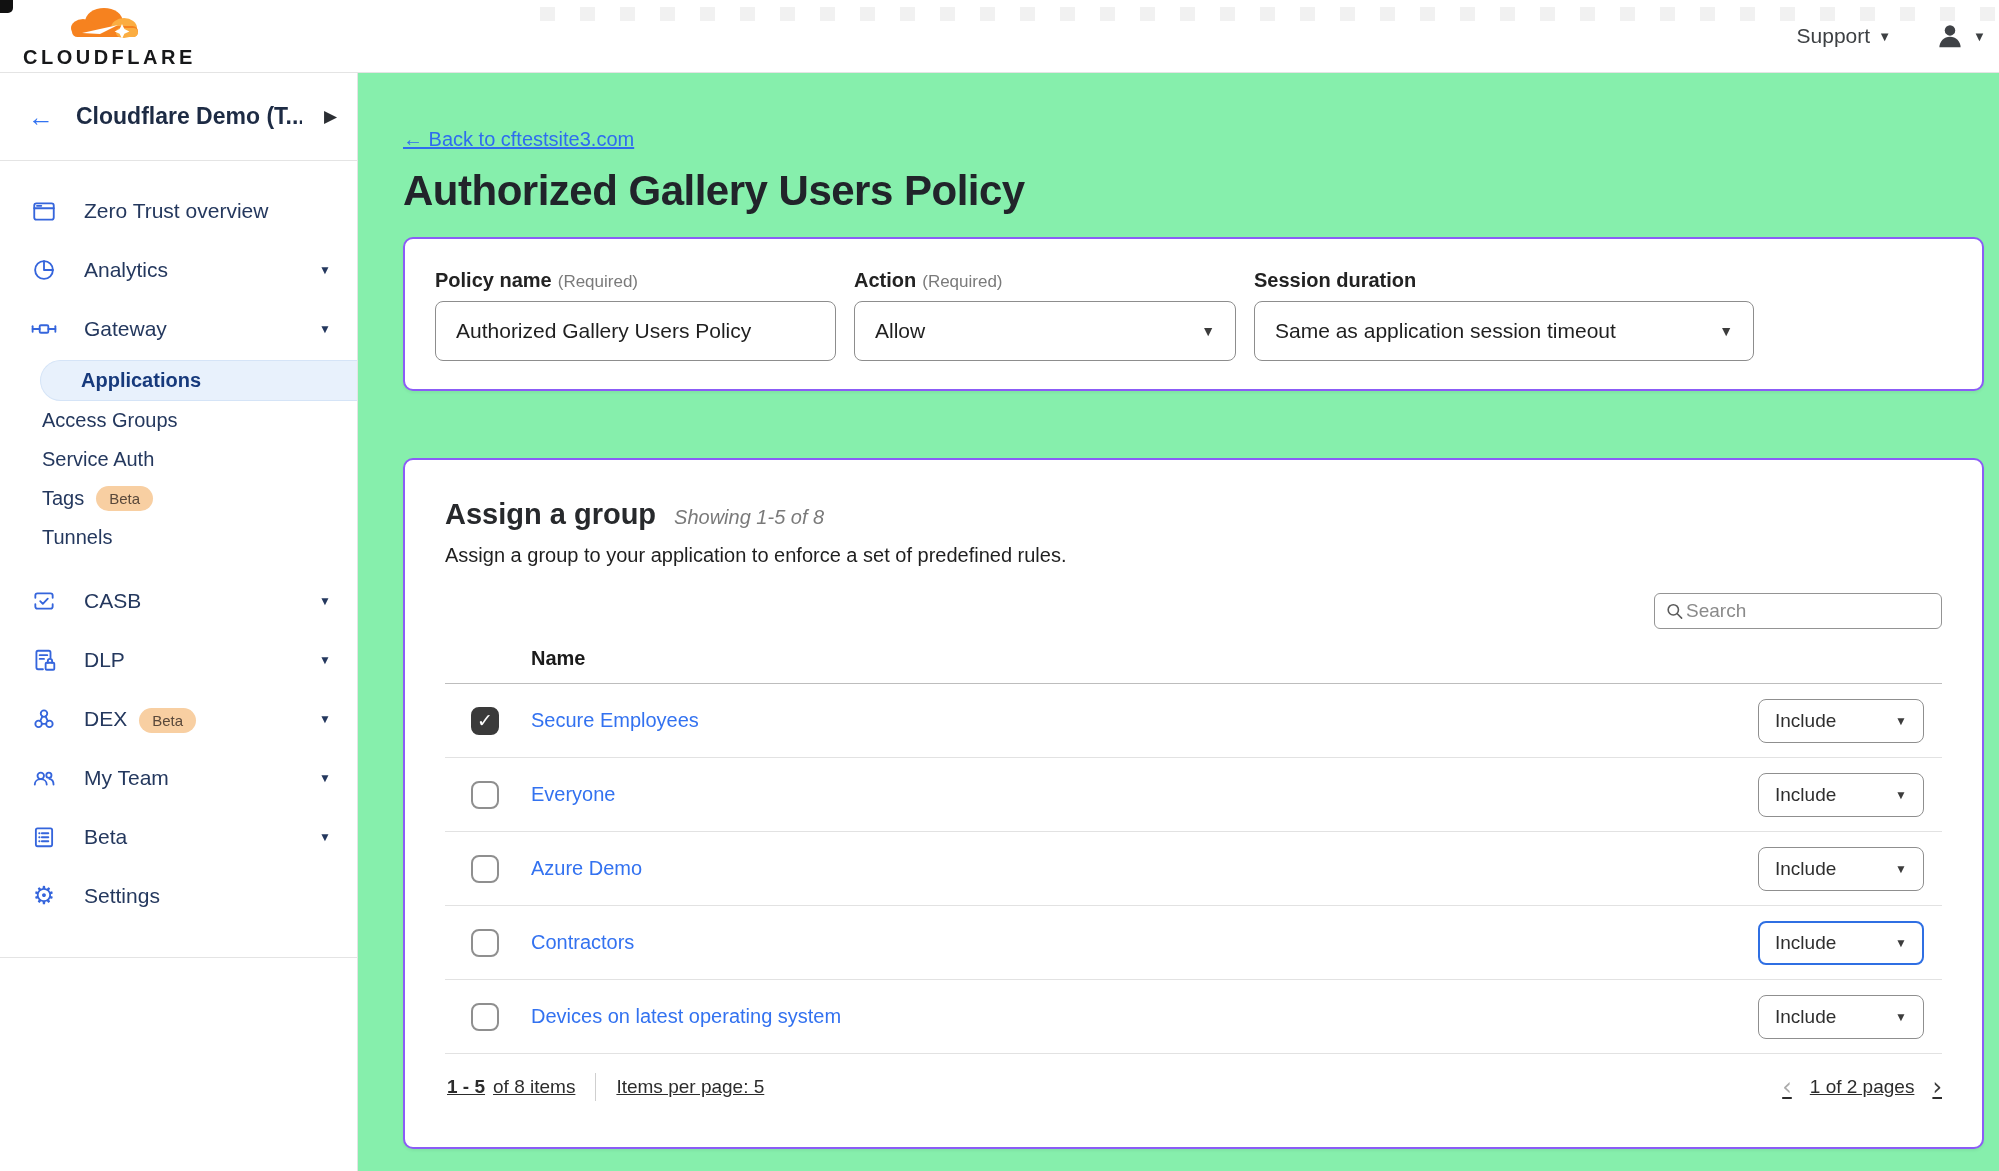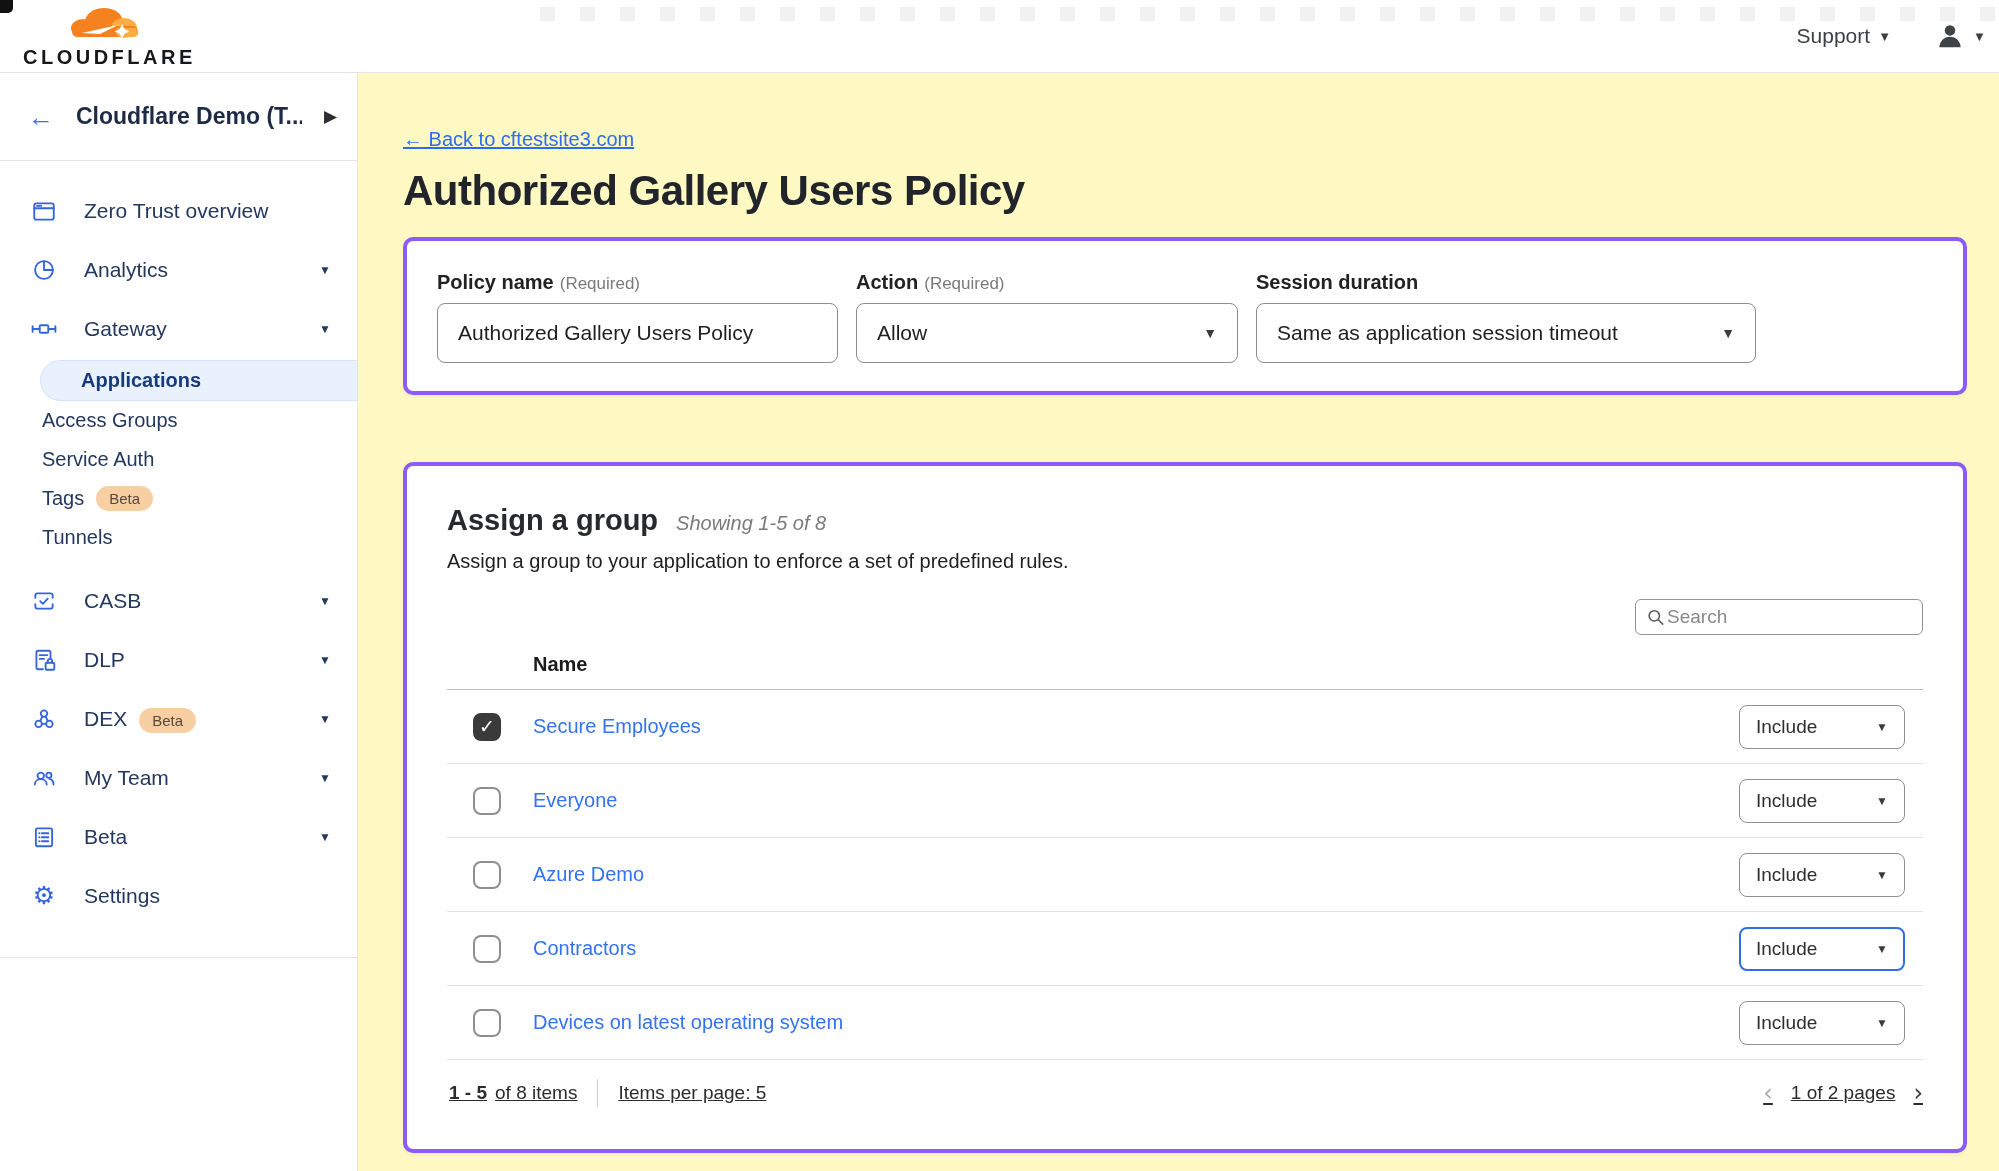--- a/index.html
+++ b/index.html
@@ -16,21 +16,21 @@
   .logo { display:flex; flex-direction:column; align-items:center; line-height:1; z-index:2; }
   .logo-word { font-weight:bold; font-size:20px; letter-spacing:3.5px; color:#17181A; margin-top:-2px; }
   .header-right { display:flex; align-items:center; gap:44px; padding-right:6px; z-index:2; }
   .support { display:flex; align-items:center; gap:8px; font-size:21px; color:#3D4043; cursor:pointer; }
   .caret-down { font-size:13px; color:#3D4043; }
   .user-menu { display:flex; align-items:center; gap:8px; width:58px; overflow:hidden; }
 
   
   .shell { display:flex; height:1098px; }
   .sidebar { width:358px; flex:0 0 358px; background:#fff; border-right:1px solid #E4E4E4; }
-  .main { flex:1; background:#fef9c3; overflow:hidden; padding:0 32px 0 45px; }
+  .main { flex:1; background:#86efac; overflow:hidden; padding:0 15px 0 45px; }
 
   
   .side-head { height:88px; display:flex; align-items:center; gap:22px; padding:0 20px 0 28px;
     border-bottom:1px solid #E4E4E4; }
   .back-arrow { color:#3273F1; font-size:26px; line-height:1; cursor:pointer; }
   .acct-name { font-size:23px; font-weight:bold; color:#1D2B44; flex:1; white-space:nowrap; overflow:hidden; }
   .acct-chevron { color:#2B2E33; font-size:17px; cursor:pointer; }
 
   .nav { padding-top:20px; }
   .nav-item { height:59px; display:flex; align-items:center; gap:26px; padding:0 26px 0 30px; cursor:pointer; }
@@ -47,21 +47,21 @@
   .sub-item.active { background:#E8F1FC; border:1px solid #D5E4F7; border-right:none;
     border-radius:22px 0 0 22px; margin-left:40px; padding-left:40px; height:41px;
     font-weight:bold; color:#173A7C; }
   .side-divider { border-top:1px solid #E4E4E4; margin-top:32px; }
 
   
   .back-link { display:inline-block; margin-top:55px; font-size:20px; color:#2E6CEF;
     text-decoration:underline; cursor:pointer; }
   .page-title { margin-top:16px; font-size:42px; font-weight:bold; color:#21242A; letter-spacing:-0.5px; }
 
-  .card { background:#fff; border:4px solid #8b5cf6; border-radius:10px;
+  .card { background:#fff; border:2px solid #8b5cf6; border-radius:10px;
     box-shadow:0 2px 3px rgba(0,0,0,0.05); }
   .form-card { margin-top:22px; padding:30px 30px 28px; display:flex; gap:18px; }
   .field-label { font-size:20px; font-weight:bold; color:#222; }
   .required { font-size:17px; font-weight:normal; color:#7A7A7A; margin-left:6px; }
   .field { display:flex; flex-direction:column; gap:9px; }
   .text-input, .select { height:60px; border:1px solid #8D8D8D; border-radius:8px; background:#fff;
     font-size:21px; color:#1F1F1F; padding:0 20px; }
   .text-input { width:401px; font-family:"Liberation Sans","DejaVu Sans",sans-serif; }
   .select { display:flex; align-items:center; justify-content:space-between; cursor:pointer; gap:26px; }
   .select .caret-down { font-size:14px; color:#3C3C3C; }

